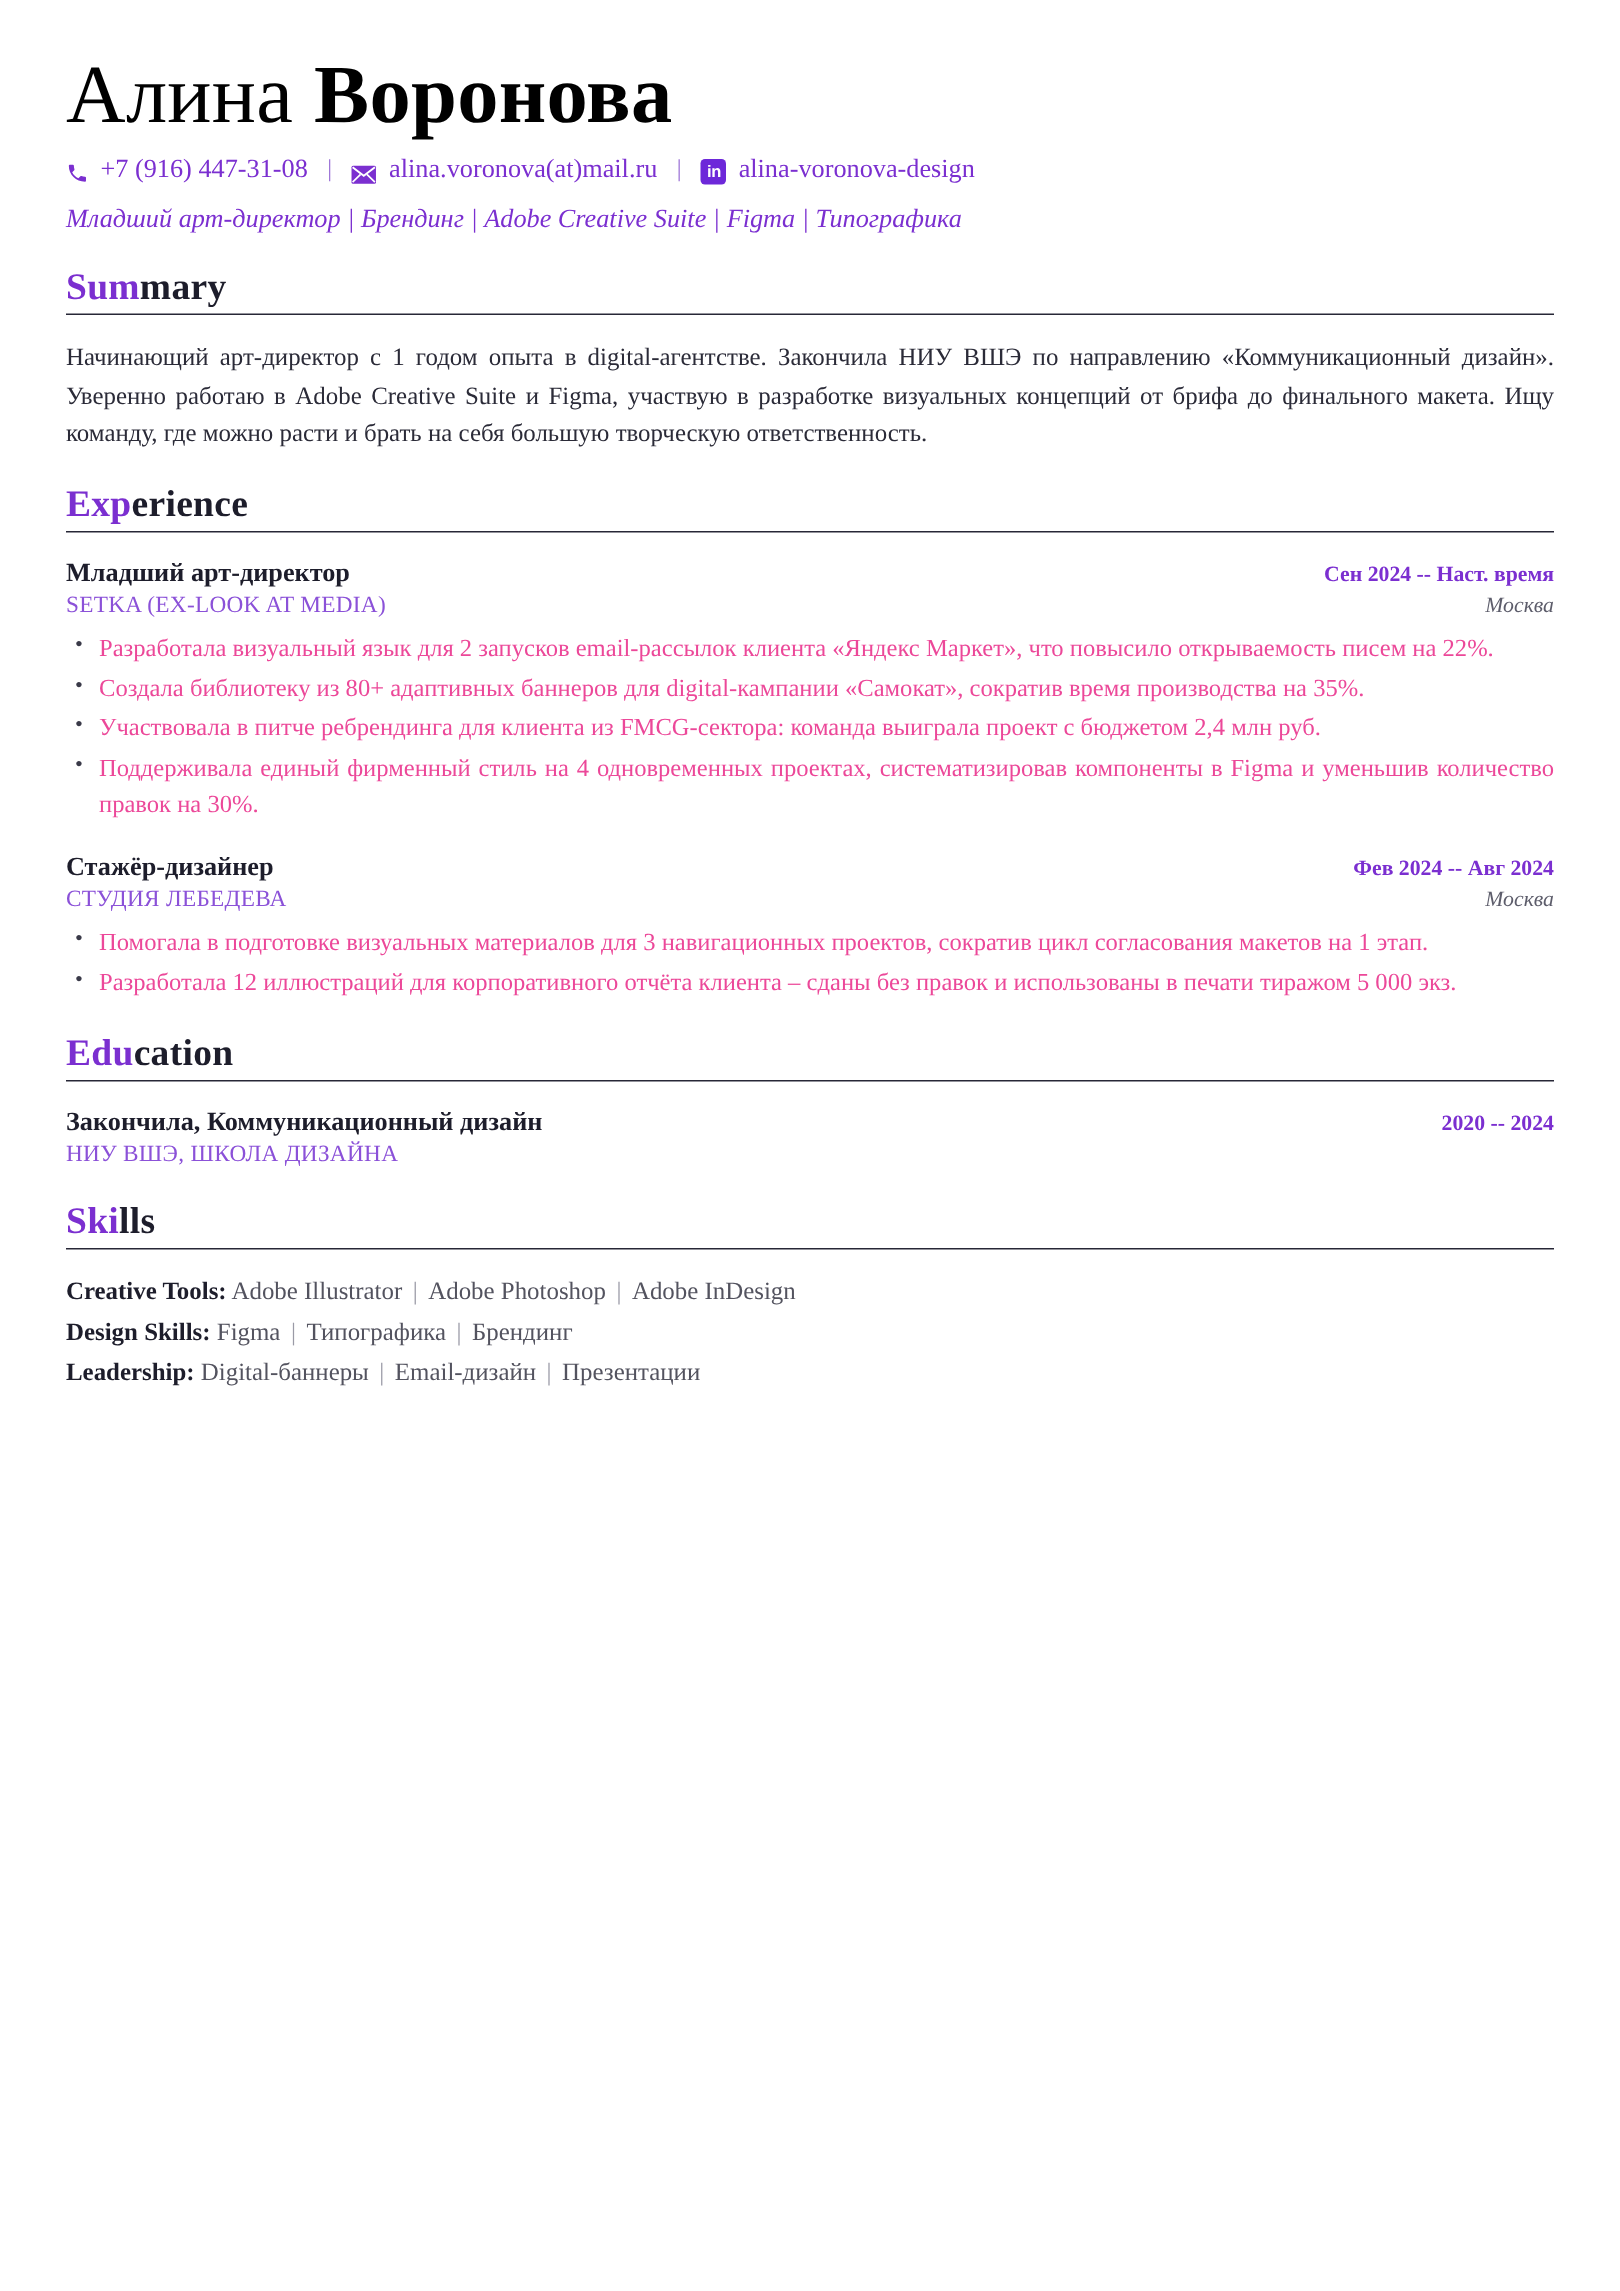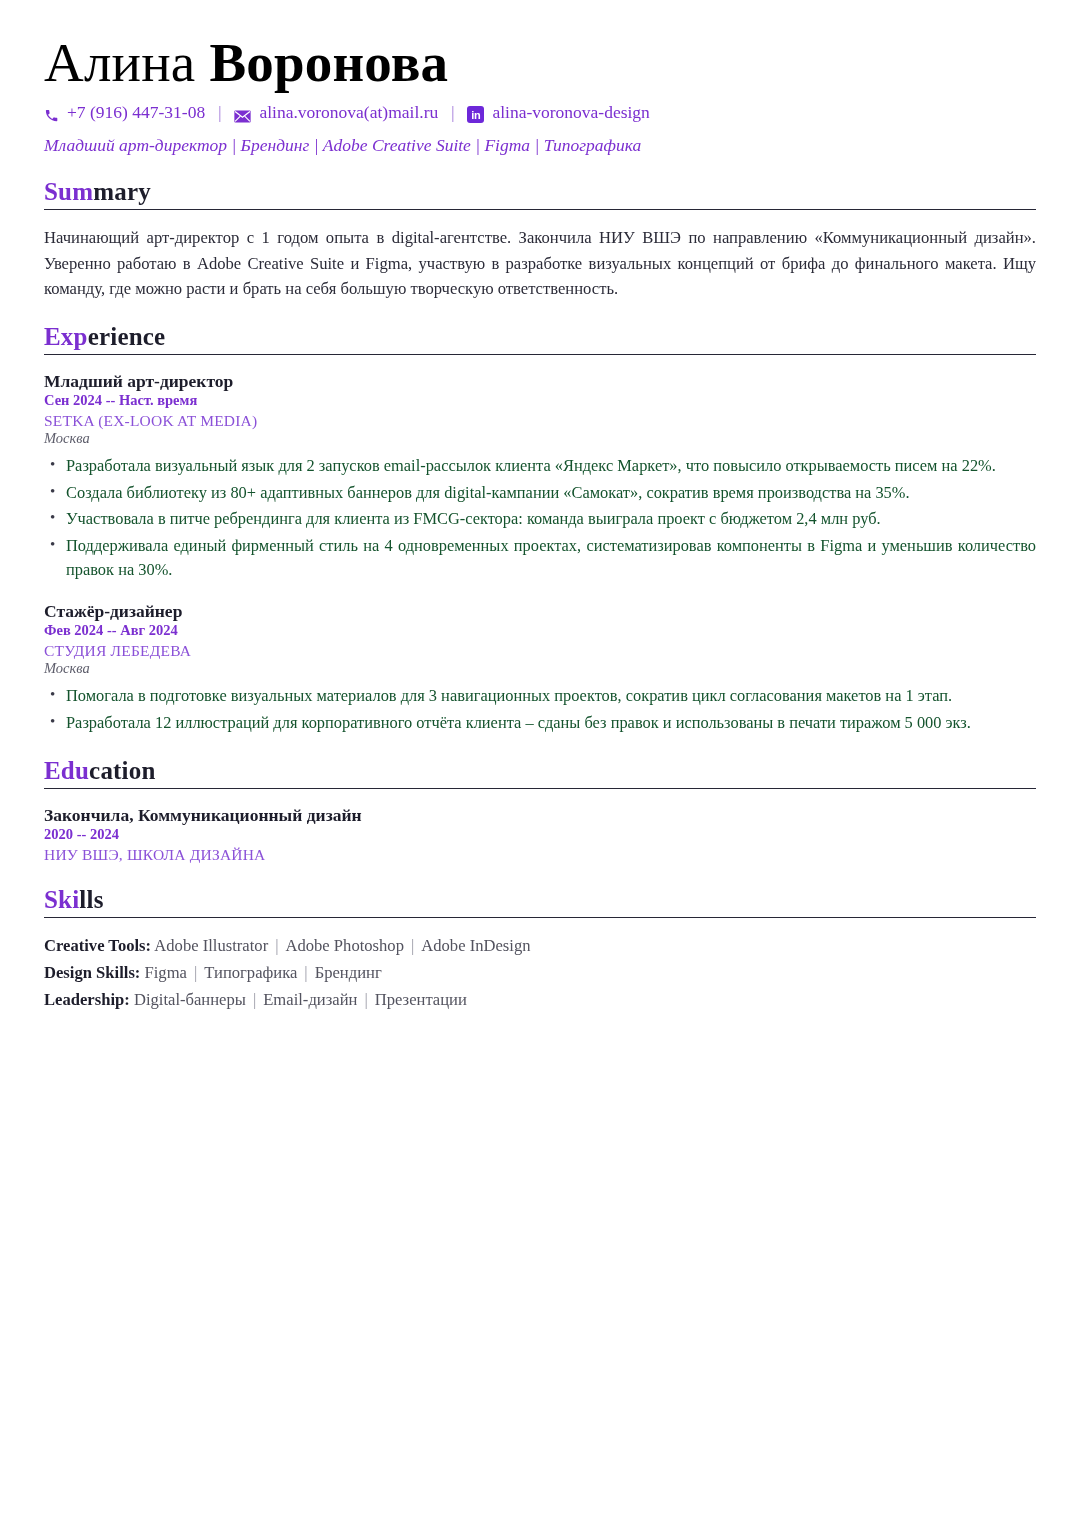--- a/index.html
+++ b/index.html
@@ -108,21 +108,20 @@
     color: #2b2b38;
   }
 
   
   .entry { margin-top: 16px; }
   .entry + .entry { margin-top: 18px; }
   .entry-row {
     display: flex;
     justify-content: space-between;
     align-items: baseline;
-    flex-direction: column;
   }
   .entry-title {
     font-size: 17.5px;
     font-weight: 700;
     color: #1d1d2b;
   }
   .entry-date {
     font-size: 14.5px;
     font-weight: 700;
     color: #7b2fd0;
@@ -146,21 +145,21 @@
     list-style: none;
     margin: 7px 0 0 0;
     padding: 0;
   }
   ul.bullets li {
     position: relative;
     padding-left: 22px;
     font-size: 16.4px;
     line-height: 1.5;
     text-align: justify;
-    color: #14532d;
+    color: #ec4899;
     margin-bottom: 2px;
   }
   ul.bullets li::before {
     content: "\2022";
     position: absolute;
     left: 6px;
     top: -1px;
     color: #3a3a48;
     font-size: 15px;
   }

